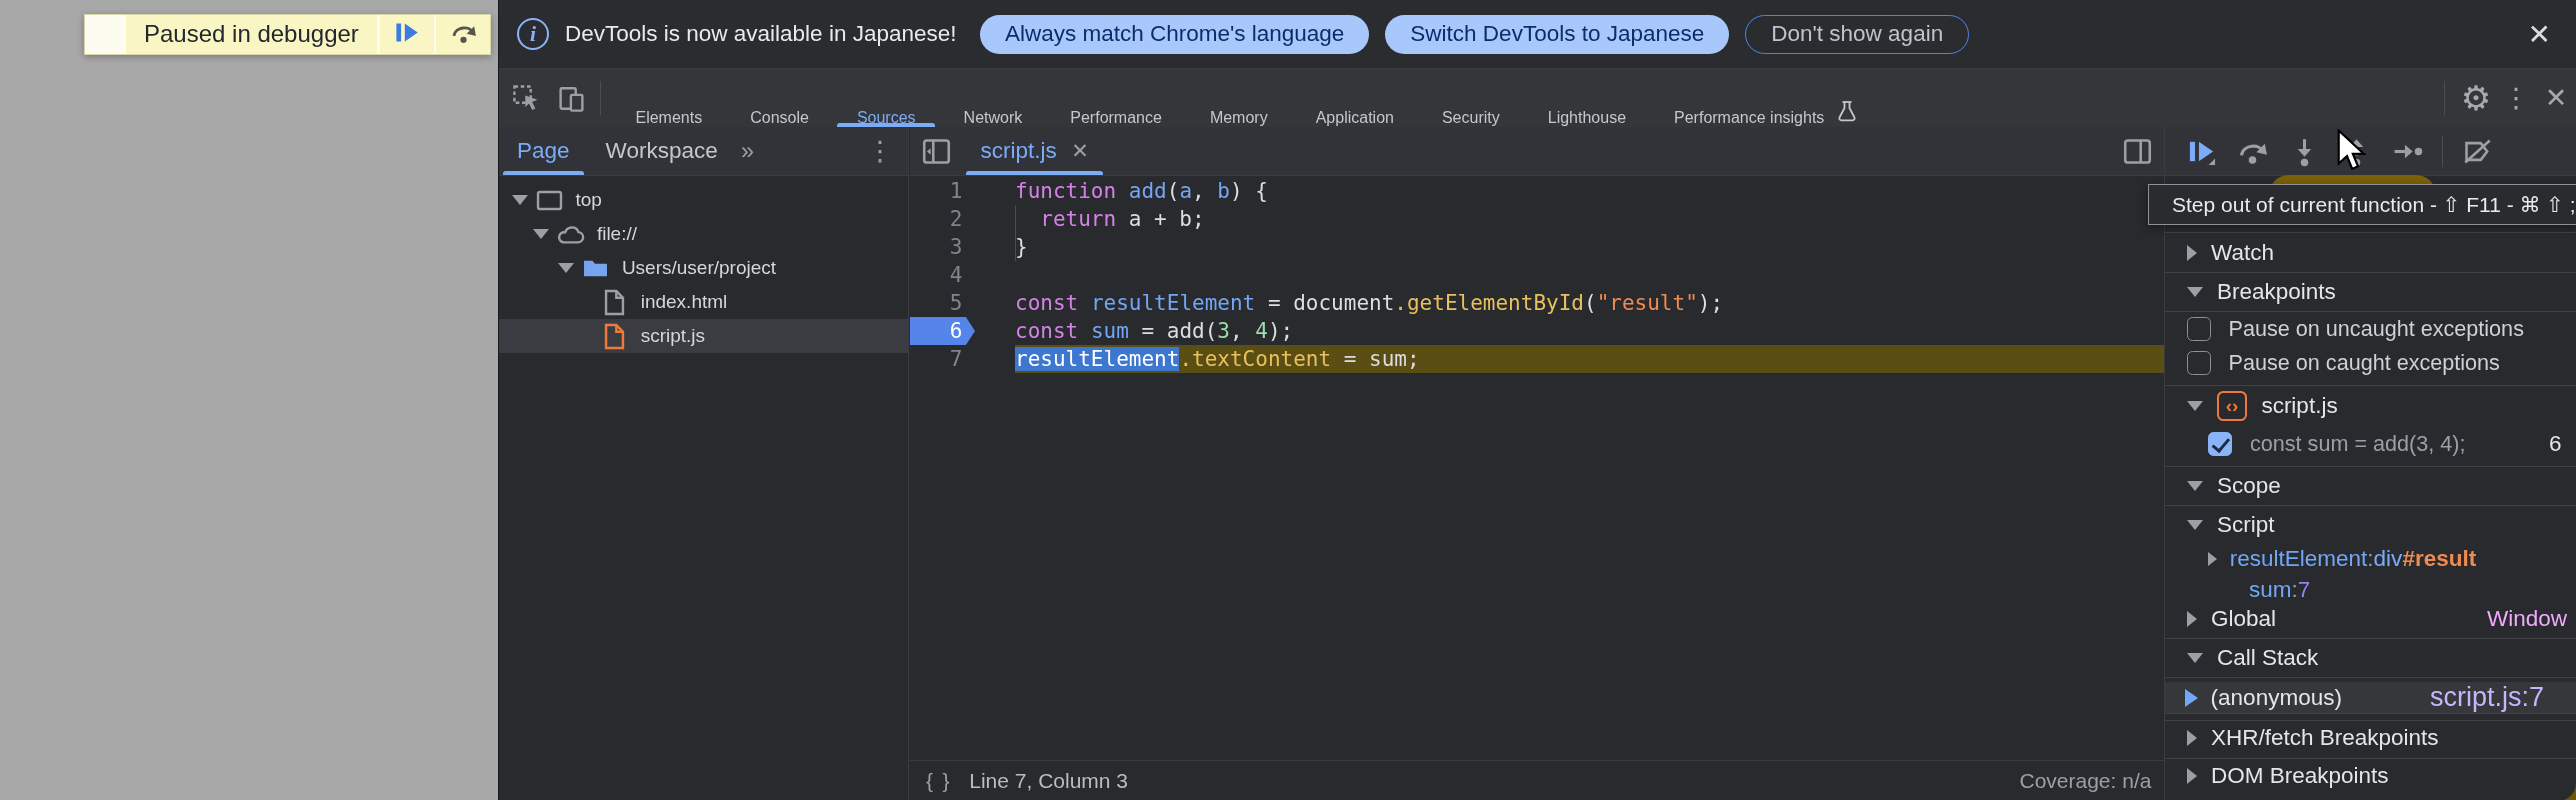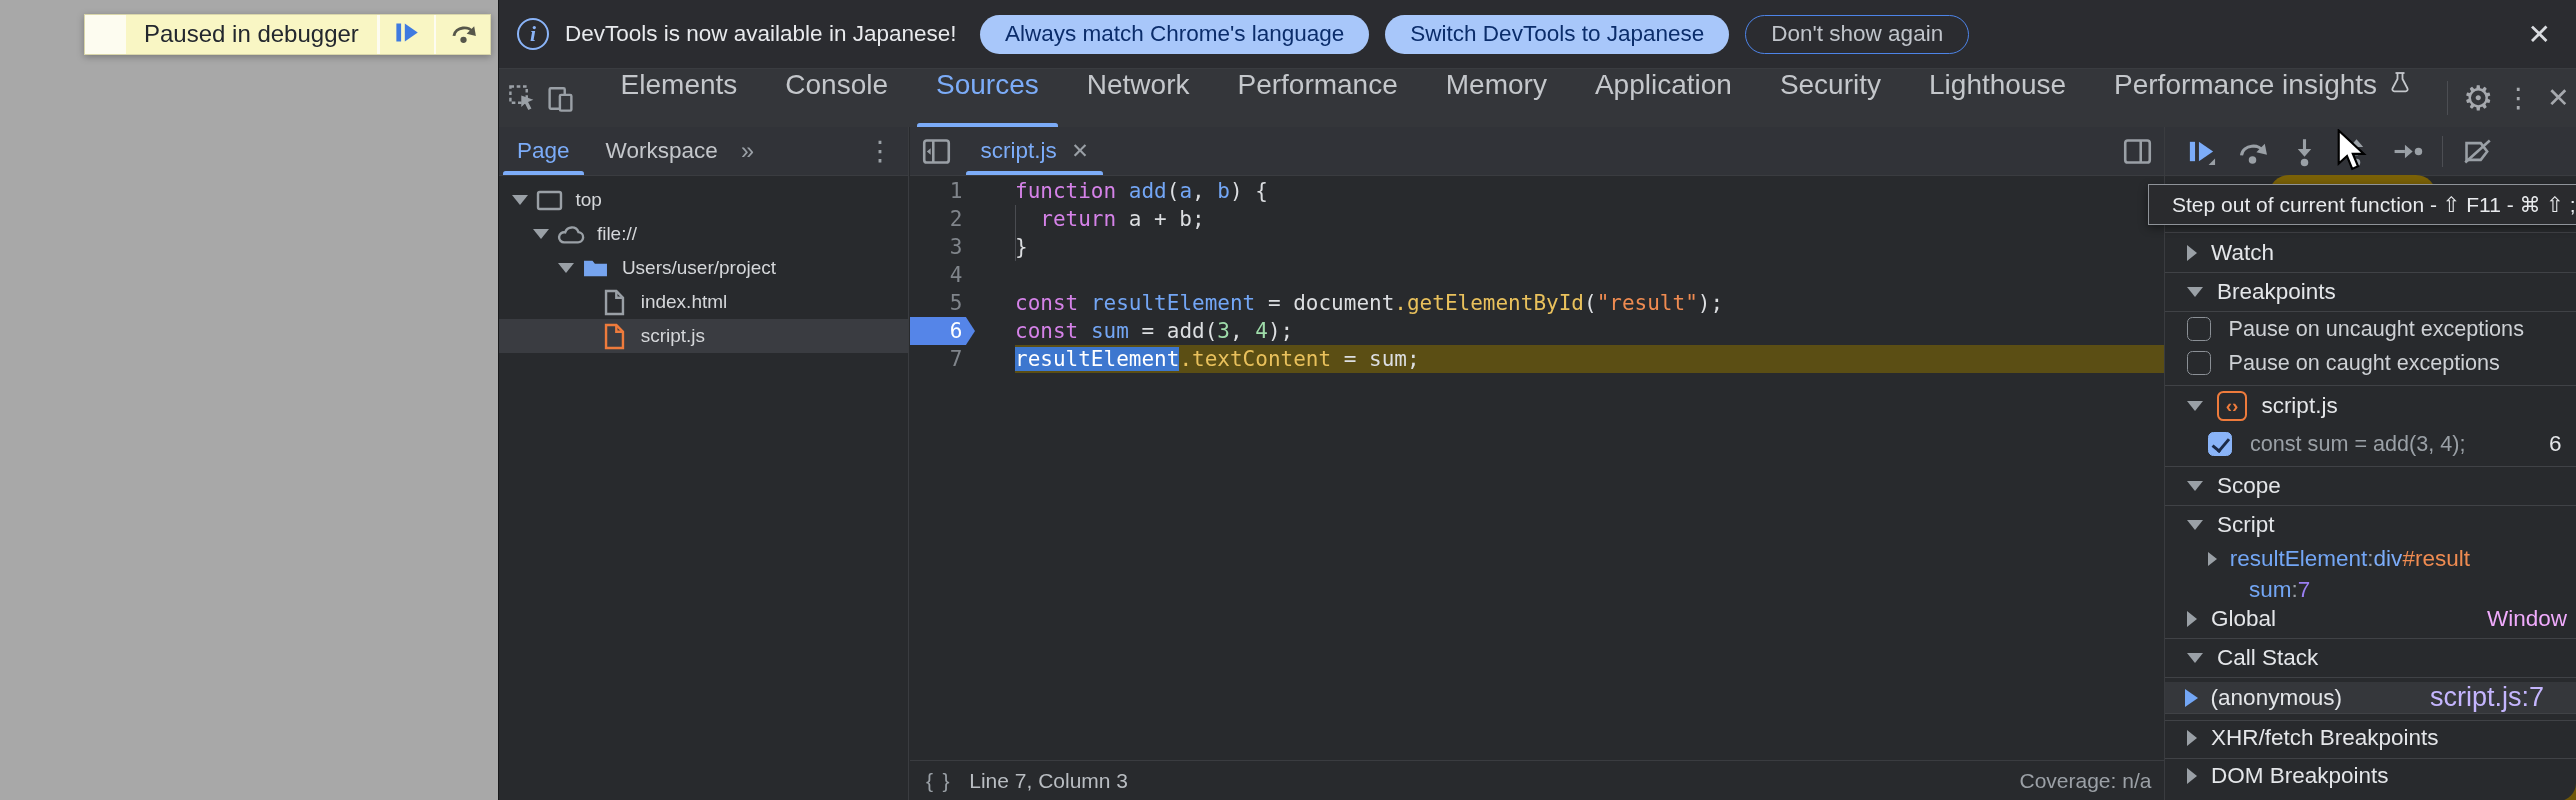--- a/index.html
+++ b/index.html
@@ -33,21 +33,21 @@
     padding:0 25px; margin-left:16px; border:none; display:flex; align-items:center; white-space:nowrap; cursor:pointer;
     font-family:inherit; }
   .pill.first { margin-left:23.4px; }
   .pill.outline { background:transparent; border:1.8px solid #4d84e8; color:#c0c4ca; }
   .infobar-close { margin-left:auto; margin-right:25px; color:#dadce0; font-size:28px; cursor:pointer; background:none; border:none; font-family:inherit; }
   
   .toolbar { position:absolute; left:0; top:69px; width:100%; height:58px; background:#34363a; display:flex; align-items:center; }
   .tbicon { width:36px; height:36px; margin-left:9px; display:flex; align-items:center; justify-content:center; cursor:pointer; }
   .tbicon svg { width:29px; height:29px; }
   .tb-sep { width:0.9px; height:34px; background:#4c4e53; margin:0 10.8px; }
-  .tab { padding:0 24px; height:58px; display:flex; align-items:flex-start; gap:10.8px; font-size:28px; color:#c4c7cb; position:relative; cursor:pointer; white-space:nowrap; }
+  .tab { padding:0 24px; height:58px; display:flex; align-items:flex-end; gap:10.8px; font-size:16px; color:#c4c7cb; position:relative; cursor:pointer; white-space:nowrap; }
   .tab.active { color:#7cacf8; }
   .tab.active::after { content:""; position:absolute; left:4.5px; right:4.5px; bottom:0; height:3.6px; background:#7cacf8; border-radius:2.7px 2.7px 0 0; }
   .toolbar-right { margin-left:auto; display:flex; align-items:center; }
   .tb-glyph { color:#a6a9ae; font-size:27px; width:40px; text-align:center; cursor:pointer; background:none; border:none; font-family:inherit; }
   .tb-glyph.gear { font-size:34px; }
   
   .navigator { position:absolute; left:0; top:127px; width:410px; bottom:0; background:#282a2d; border-right:0.9px solid #3a3c40; }
   .panel-header { height:49px; background:#313338; border-bottom:0.9px solid #3a3c40; display:flex; align-items:center; position:relative; }
   .nav-tab { font-size:22.5px; color:#c4c7cb; padding:0 18px; height:100%; display:flex; align-items:center; position:relative; cursor:pointer; }
   .nav-tab.active { color:#7cacf8; }
@@ -98,21 +98,21 @@
   .hl { background:#35373b; }
   .cb { width:24px; height:24px; flex:none; border:1.8px solid #8b9096; border-radius:5.4px; margin-left:21.6px; margin-right:18px; cursor:pointer; }
   .cb.checked { background:#8ab4f8; border-color:#8ab4f8; position:relative; }
   .cb.checked::after { content:""; position:absolute; left:7.2px; top:1.8px; width:7.2px; height:13.5px;
     border-right:3.1px solid #1c2a47; border-bottom:3.1px solid #1c2a47; transform:rotate(40deg); }
   .cb-label { font-size:21.6px; color:#ced1d5; }
   .bp-file-icon { width:30px; height:30px; flex:none; border:2.7px solid #ee7b3c; border-radius:6.3px; color:#ee7b3c;
     display:flex; align-items:center; justify-content:center; font-size:19px; font-weight:bold; margin-right:14.4px; }
   .bp-code { color:#9aa0a6; font-size:21.6px; }
   .bp-line { margin-left:auto; margin-right:14.4px; color:#e4e6e9; }
-  .k { color:#73a6f5; } .sep-c { color:#9aa0a6; } .v-tag { color:#7cacf8; } .v-id { color:#ef8b51; } .v-num { color:#9a7ff2; }
+  .k { color:#73a6f5; } .sep-c { color:#9aa0a6; } .v-tag { color:#7cacf8; } .v-id { color:#ef8b51;font-weight:bold; } .v-num { color:#9a7ff2; }
   .right-val { margin-left:auto; margin-right:9px; color:#f0abfc; }
   .frame-loc { margin-left:auto; margin-right:32px; color:#c4b5fd; font-size:27px; }
   .exec-arrow { width:0; height:0; flex:none; border-top:9px solid transparent; border-bottom:9px solid transparent;
     border-left:13.5px solid #73a6f5; margin-left:20px; margin-right:12.6px; }
   
   .gold-pill { position:absolute; left:1770px; top:48px; width:167px; height:43px; background:#7a6107; border-radius:20px; z-index:9; }
   .tooltip { position:absolute; left:1648px; top:57px; width:429px; height:41px; z-index:10;
     background:#2a2b2e; border:1.8px solid #8f9399; box-shadow:0 2.7px 9px rgba(0,0,0,.45);
     display:flex; align-items:center; padding-left:23px; font-size:21px; color:#e8eaed; white-space:nowrap; overflow:hidden; }
   .cursor { position:absolute; left:1836px; top:129px; z-index:20; width:32px; height:43px; }

